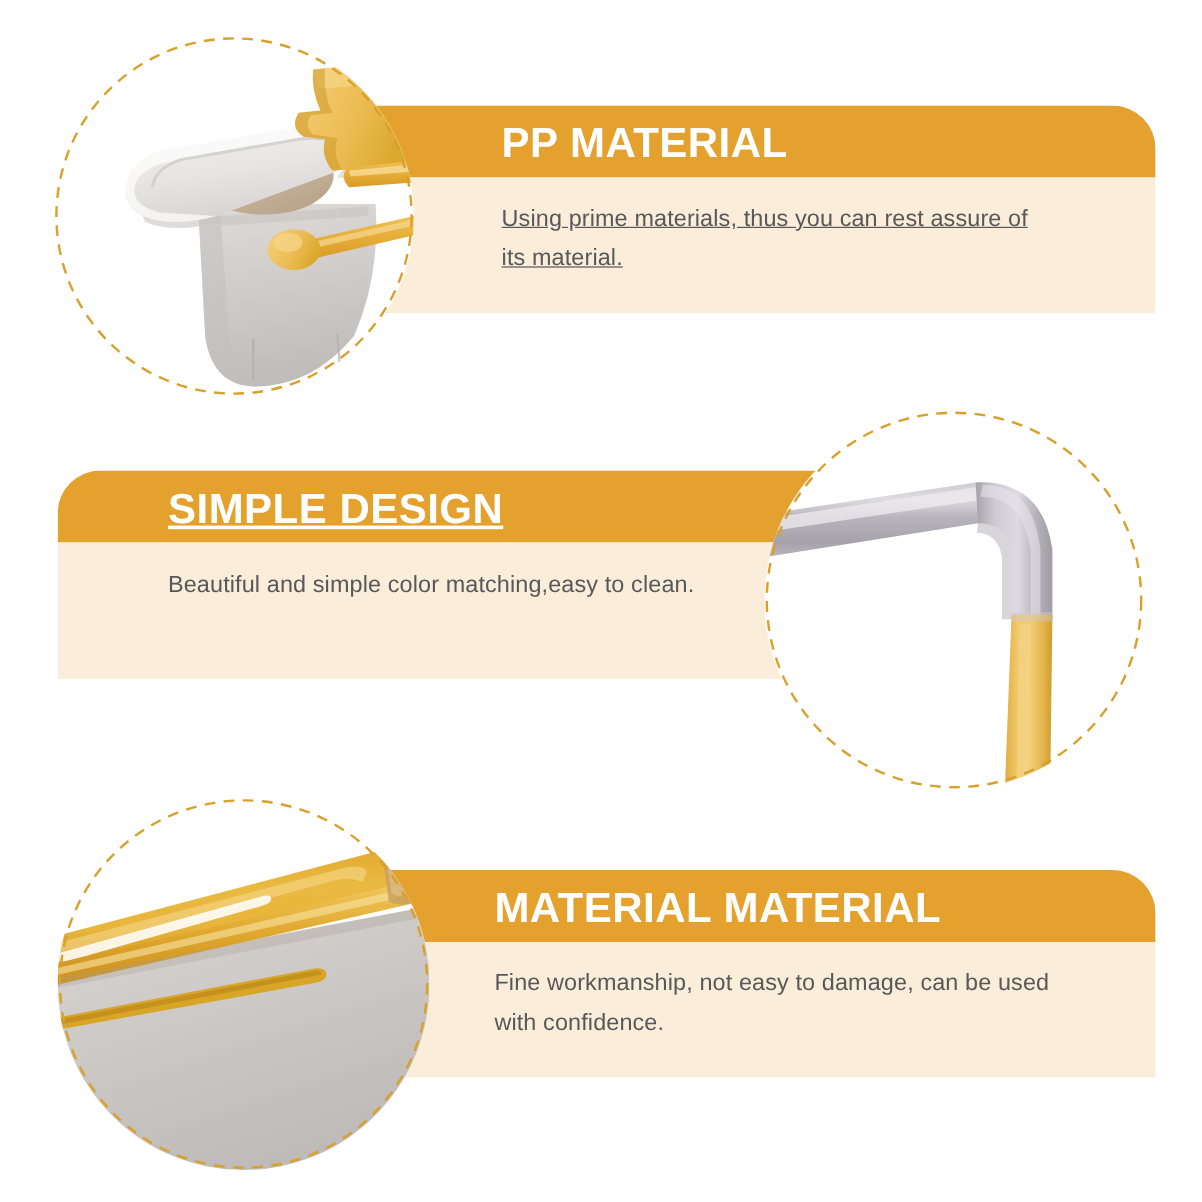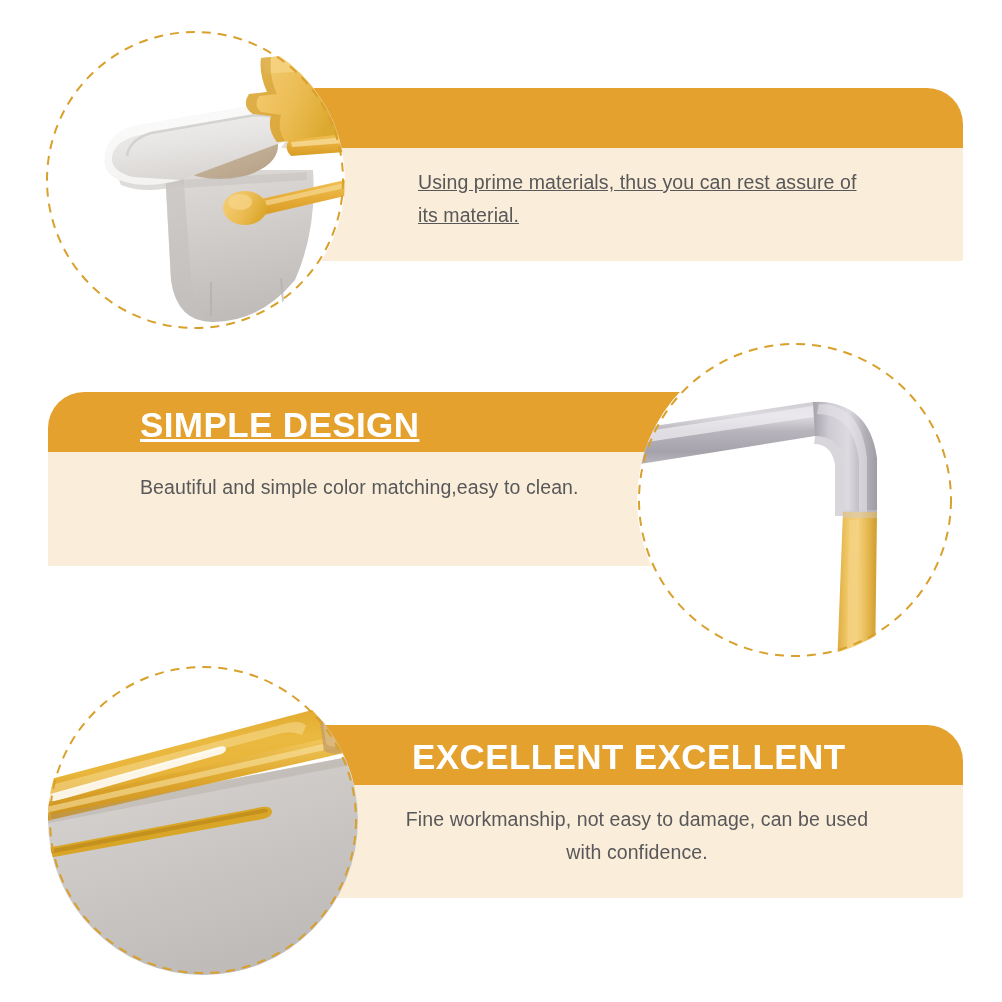--- a/index.html
+++ b/index.html
@@ -100,20 +100,21 @@
 </style>
 </head>
 <body>
 
 <div id="stage">
 
   <div class="panel round-right" style="left:300px; top:88px; width:663px; height:173px;">
     <div class="panel-head"></div>
     <div class="panel-body"></div>
   </div>
+  <div class="panel-title" style="left:418px; top:102px;">PP MATERIAL</div>
   <div class="panel-desc" style="left:418px; top:166px; width:455px;text-decoration:underline;">Using prime materials, thus you can rest assure of its material.</div>
 
   <div class="photo-circle" style="left:45px; top:30px; width:300px; height:300px;">
     <div class="photo-clip">
       <svg class="photo-art" viewBox="0 0 300 300" preserveAspectRatio="none">
         <defs>
           <linearGradient id="g1trayTop" x1="0" y1="0" x2="0.35" y2="1">
             <stop offset="0%" stop-color="#f4f3f1"></stop>
             <stop offset="55%" stop-color="#e7e5e3"></stop>
             <stop offset="100%" stop-color="#d6d3d1"></stop>
@@ -231,22 +232,22 @@
     </div>
     <svg class="dashed-ring" viewBox="0 0 316 316">
       <circle cx="158" cy="158" r="156" fill="none" stroke="#d9a02b" stroke-width="2" stroke-dasharray="9 7"></circle>
     </svg>
   </div>
 
   <div class="panel round-right" style="left:300px; top:725px; width:663px; height:173px;">
     <div class="panel-head"></div>
     <div class="panel-body"></div>
   </div>
-  <div class="panel-title" style="left:412px; top:739px;">EXCELLENT EXCELLENT</div>
-  <div class="panel-desc" style="left:392px; top:803px; width:490px;text-align:center;">Fine workmanship, not easy to damage, can be used with confidence.</div>
+  <div class="panel-title" style="left:412px; top:739px;">MATERIAL MATERIAL</div>
+  <div class="panel-desc" style="left:412px; top:803px; width:490px;">Fine workmanship, not easy to damage, can be used with confidence.</div>
 
   <div class="photo-circle" style="left:48px; top:665px; width:310px; height:310px;">
     <div class="photo-clip">
       <svg class="photo-art" viewBox="0 0 310 310" preserveAspectRatio="none">
         <defs>
           <linearGradient id="g3yellowTop" x1="0" y1="0" x2="0.1" y2="1">
             <stop offset="0%" stop-color="#e0a52c"></stop>
             <stop offset="35%" stop-color="#eab93f"></stop>
             <stop offset="62%" stop-color="#e9b53a"></stop>
             <stop offset="100%" stop-color="#cf9420"></stop>

